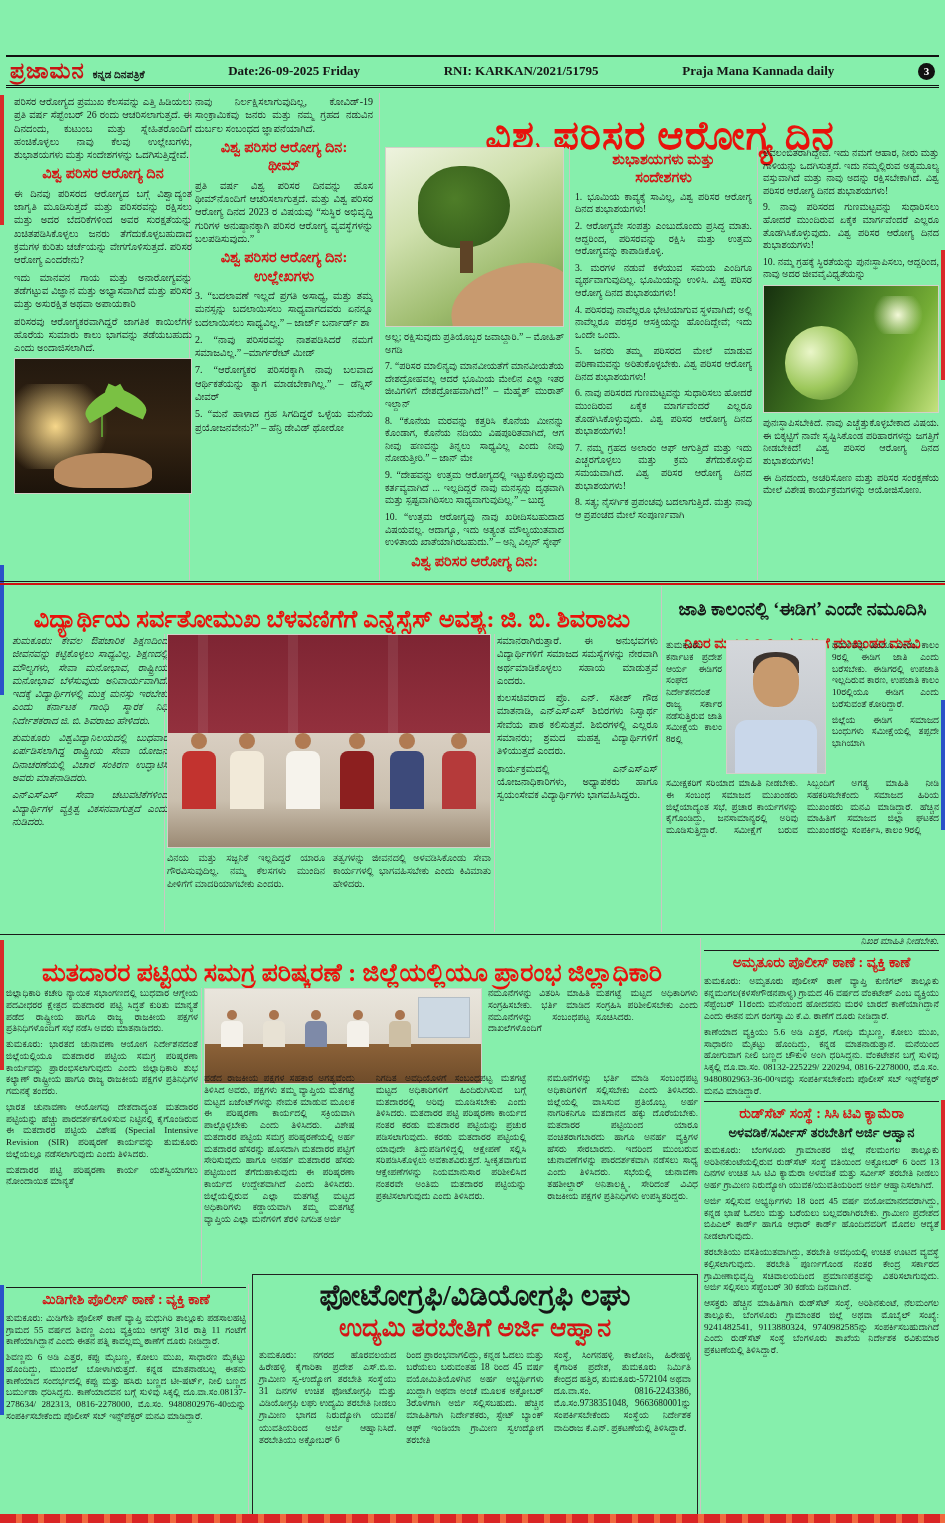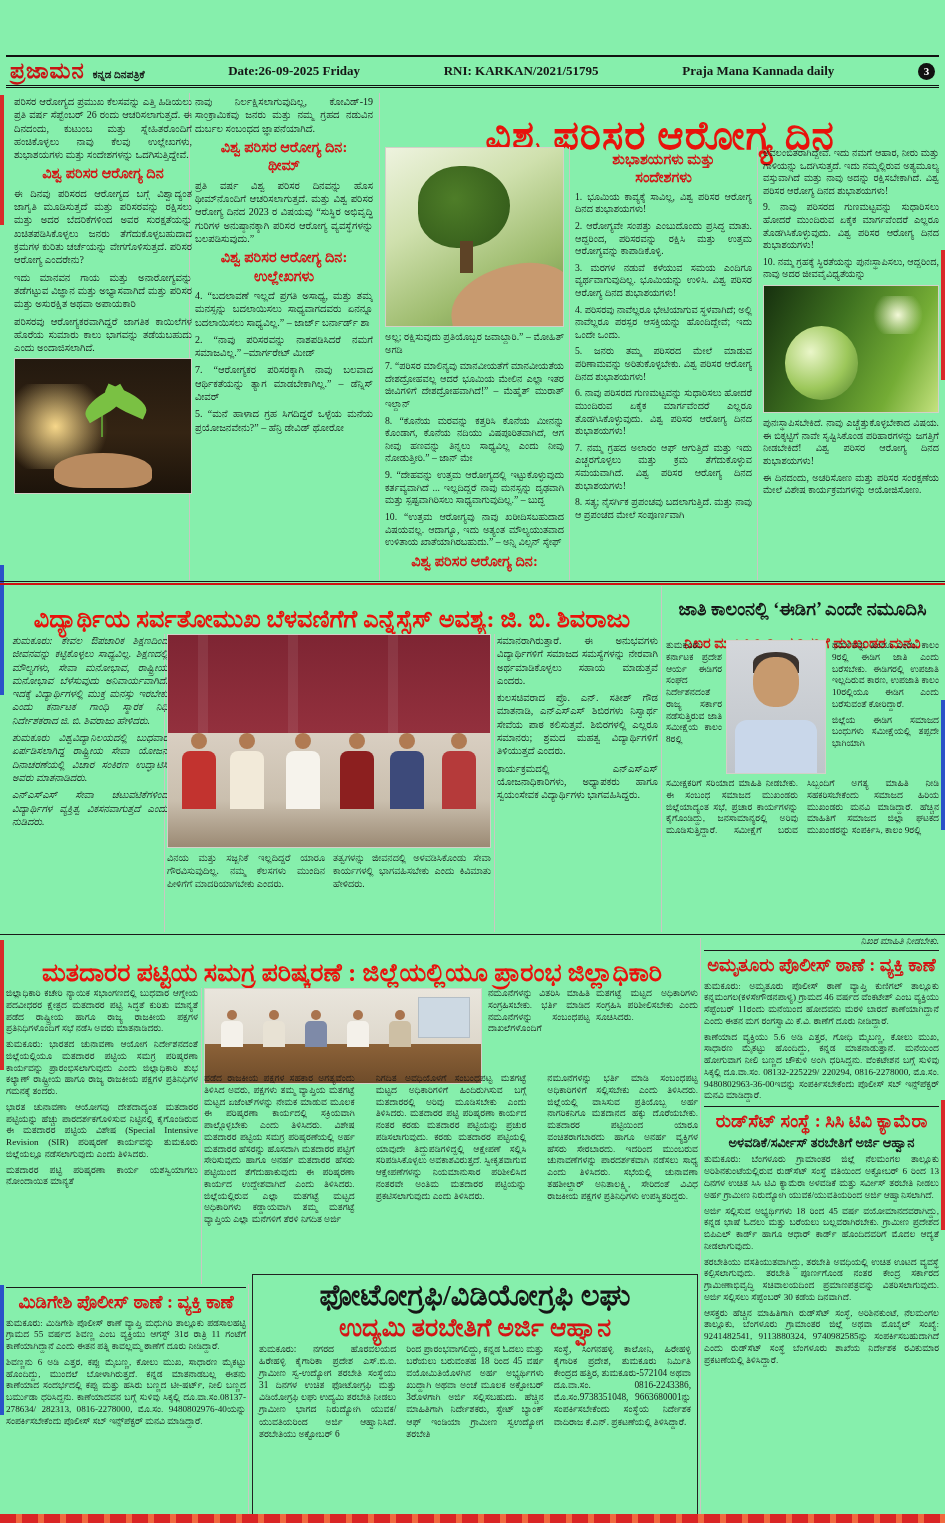--- a/index.html
+++ b/index.html
@@ -84,28 +84,28 @@
   .voters{position:absolute;left:6px;top:938px;width:692px;height:346px;overflow:hidden;}
   .voters-headline{color:#e8130c;font-weight:bold;font-size:25px;text-align:center;line-height:1.1;height:44px;}
   .voters .colA{position:absolute;left:0;top:50px;width:192px;height:296px;overflow:hidden;}
   .voters .photo-wrap{position:absolute;left:198px;top:50px;}
   .voters .sideA{position:absolute;left:482px;top:50px;width:102px;height:98px;overflow:hidden;}
   .voters .sideB{position:absolute;left:590px;top:50px;width:102px;height:98px;overflow:hidden;}
   .voters .belowrow{position:absolute;left:198px;top:135px;width:494px;height:194px;display:flex;gap:21px;overflow:hidden;}
   .voters .belowrow .p{width:158px;}
   .rl{position:absolute;left:704px;top:936px;width:235px;height:580px;overflow:hidden;}
   .rl .tail{font-size:9.4px;text-align:right;margin:0 0 3px 0;font-style:italic;}
-  .mini-head{color:#d31414;font-weight:bold;font-size:18px;text-align:center;line-height:1.2;margin:4px 0;}
+  .mini-head{color:#d31414;font-weight:bold;font-size:14px;text-align:center;line-height:1.2;margin:4px 0;}
   .mini-head.black{color:#161616;font-size:13px;}
   .sep{height:1px;background:#1a1a1a;margin:3px 0;}
   .bl{position:absolute;left:6px;top:1284px;width:240px;height:232px;overflow:hidden;}
   .pbox{position:absolute;left:252px;top:1274px;width:446px;height:242px;border:1.5px solid #222;box-sizing:border-box;padding:4px 6px;overflow:hidden;}
   .pbox .line1{font-weight:bold;font-size:29px;text-align:center;line-height:1.15;}
   .pbox .line2{color:#d31414;font-weight:bold;font-size:25px;text-align:center;line-height:1.15;margin-top:2px;}
-  .pbox .cols{display:flex;gap:10px;}
+  .pbox .cols{display:flex;gap:10px;margin-top:6px;}
   .pbox .cols .p{width:140px;font-size:9.3px;line-height:1.3;}
   .bottom-strip{position:absolute;left:0;top:1514px;width:945px;height:9px;
      background:repeating-linear-gradient(90deg,#d92525 0 16px,#f0693f 16px 22px);}
   .edge{position:absolute;width:4px;}
   .edge.r{background:#d92a2a;} .edge.b{background:#2a52c9;}
 </style>
 </head>
 <body>
 
 <div class="page">
@@ -151,21 +151,21 @@
       </div>
     </div>
 
     <div class="col c2">
       <p class="p">ನಾವು ನಿರ್ಲಕ್ಷಿಸಲಾಗುವುದಿಲ್ಲ, ಕೋವಿಡ್‑19 ಸಾಂಕ್ರಾಮಿಕವು ಜನರು ಮತ್ತು ನಮ್ಮ ಗ್ರಹದ ನಡುವಿನ ದುರ್ಬಲ ಸಂಬಂಧದ ಜ್ಞಾಪನೆಯಾಗಿದೆ.</p>
       <div class="subhead">ವಿಶ್ವ ಪರಿಸರ ಆರೋಗ್ಯ ದಿನ:</div>
       <div class="subhead" style="margin-top:-3px">ಥೀಮ್</div>
       <p class="p">ಪ್ರತಿ ವರ್ಷ ವಿಶ್ವ ಪರಿಸರ ದಿನವನ್ನು ಹೊಸ ಥೀಮ್‌ನೊಂದಿಗೆ ಆಚರಿಸಲಾಗುತ್ತದೆ. ಮತ್ತು ವಿಶ್ವ ಪರಿಸರ ಆರೋಗ್ಯ ದಿನದ 2023 ರ ವಿಷಯವು “ಸುಸ್ಥಿರ ಅಭಿವೃದ್ಧಿ ಗುರಿಗಳ ಅನುಷ್ಠಾನಕ್ಕಾಗಿ ಪರಿಸರ ಆರೋಗ್ಯ ವ್ಯವಸ್ಥೆಗಳನ್ನು ಬಲಪಡಿಸುವುದು.”</p>
       <div class="subhead">ವಿಶ್ವ ಪರಿಸರ ಆರೋಗ್ಯ ದಿನ:</div>
       <div class="subhead" style="margin-top:-3px">ಉಲ್ಲೇಖಗಳು</div>
-      <p class="p">4. “ಬದಲಾವಣೆ ಇಲ್ಲದೆ ಪ್ರಗತಿ ಅಸಾಧ್ಯ, ಮತ್ತು ತಮ್ಮ ಮನಸ್ಸನ್ನು ಬದಲಾಯಿಸಲು ಸಾಧ್ಯವಾಗದವರು ಏನನ್ನೂ ಬದಲಾಯಿಸಲು ಸಾಧ್ಯವಿಲ್ಲ.” – ಜಾರ್ಜ್ ಬರ್ನಾರ್ಡ್ ಶಾ</p>
+      <p class="p">3. “ಬದಲಾವಣೆ ಇಲ್ಲದೆ ಪ್ರಗತಿ ಅಸಾಧ್ಯ, ಮತ್ತು ತಮ್ಮ ಮನಸ್ಸನ್ನು ಬದಲಾಯಿಸಲು ಸಾಧ್ಯವಾಗದವರು ಏನನ್ನೂ ಬದಲಾಯಿಸಲು ಸಾಧ್ಯವಿಲ್ಲ.” – ಜಾರ್ಜ್ ಬರ್ನಾರ್ಡ್ ಶಾ</p>
       <p class="p">2. “ನಾವು ಪರಿಸರವನ್ನು ನಾಶಪಡಿಸಿದರೆ ನಮಗೆ ಸಮಾಜವಿಲ್ಲ.” –ಮಾರ್ಗರೇಟ್ ಮೀಡ್</p>
       <p class="p">7. “ಆರೋಗ್ಯಕರ ಪರಿಸರಕ್ಕಾಗಿ ನಾವು ಬಲವಾದ ಆರ್ಥಿಕತೆಯನ್ನು ತ್ಯಾಗ ಮಾಡಬೇಕಾಗಿಲ್ಲ.” – ಡೆನ್ನಿಸ್ ವೀವರ್</p>
       <p class="p">5. “ಮನೆ ಹಾಳಾದ ಗ್ರಹ ಸಿಗದಿದ್ದರೆ ಒಳ್ಳೆಯ ಮನೆಯ ಪ್ರಯೋಜನವೇನು?” – ಹೆನ್ರಿ ಡೇವಿಡ್ ಥೋರೋ</p>
     </div>
 
     <div class="col c3">
       <div class="photo ph-tree" style="height:180px;margin-bottom:4px;">
         <div class="canopy"></div>
         <div class="trunk"></div>
         <div class="hand"></div>

